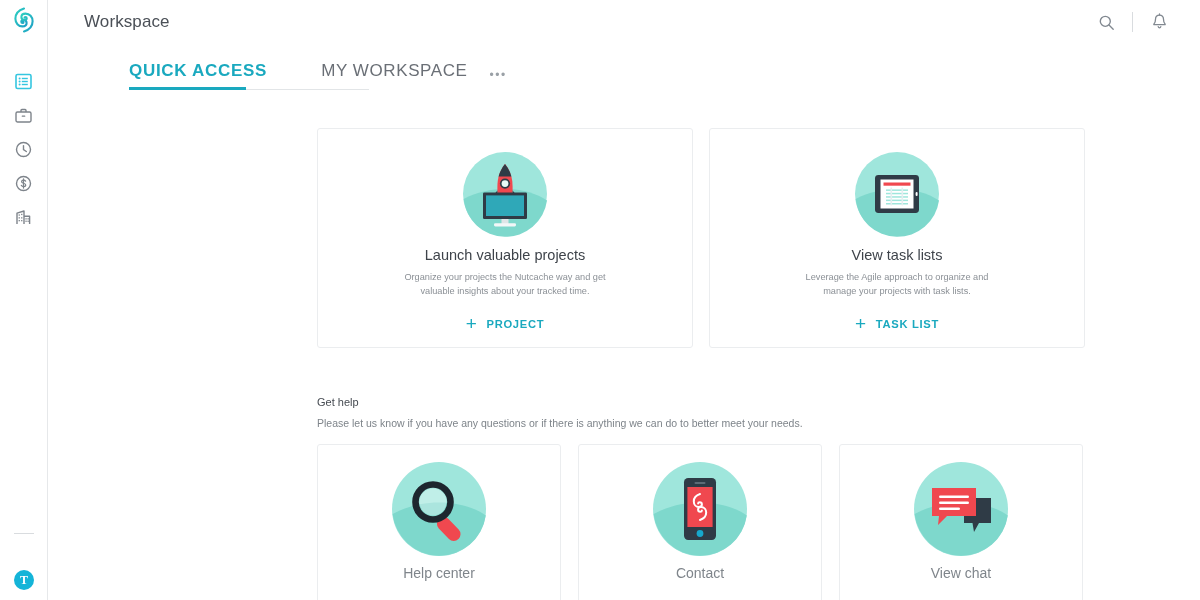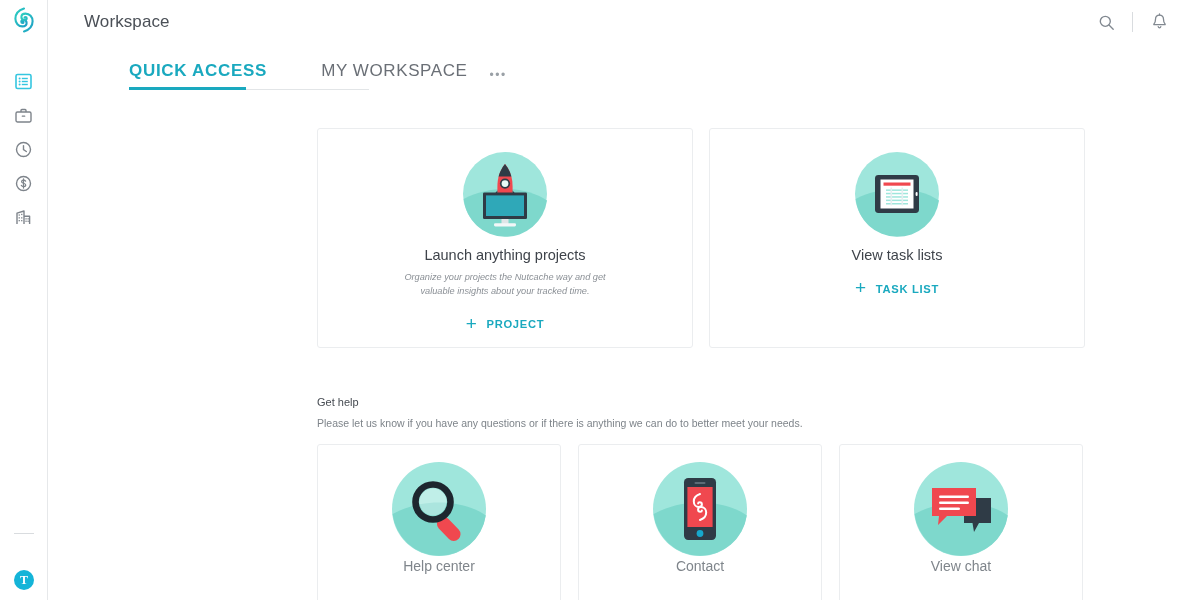--- a/index.html
+++ b/index.html
@@ -105,41 +105,41 @@
     border-radius: 3px;
     background: #fff;
     display: flex; flex-direction: column; align-items: center;
     padding-top: 21px;
   }
   .card-title {
     font-size: 14.5px; color: #3e434a; margin-top: 9px; font-weight: normal;
   }
   .card-desc {
     font-size: 9.2px; color: #8b9096; line-height: 1.55;
-    text-align: center; margin-top: 7px; max-width: 210px; font-style: italic;
+    text-align: center; margin-top: 7px; max-width: 210px;
   }
   .card-action {
     margin-top: 17px; color: #1aa9bf;
     font-size: 11.2px; font-weight: bold; letter-spacing: .7px;
     display: flex; align-items: center; gap: 9px; cursor: pointer;
   }
   .plus { font-size: 19px; font-weight: normal; line-height: 1; margin-top: -2px; }
 
   .section-head { margin-top: 48px; }
   .section-title { font-size: 11px; color: #454a51; font-weight: normal; }
   .section-sub { font-size: 10.5px; color: #7e848a; margin-top: 9px; }
 
   .help-row { display: flex; gap: 17px; margin-top: 15px; }
   .help-card {
     width: 244px; height: 160px;
     border: 1px solid #ebedef; border-radius: 3px; background: #fff;
     display: flex; flex-direction: column; align-items: center;
     padding-top: 15px; cursor: pointer;
   }
-  .help-label { font-size: 14px; color: #7f858b; }
+  .help-label { font-size: 14px; color: #7f858b; margin-top: 7px; }
 
   svg { display: block; }
 </style>
 </head>
 <body>
 
 <div id="app">
 
   <div class="sidebar">
 
@@ -288,21 +288,21 @@
 
               <circle cx="44" cy="33.6" r="5.1" fill="#2f3b46"></circle>
               <circle cx="44" cy="33.6" r="3.4" fill="#e9fbf8"></circle>
 
               <rect x="22" y="42.5" width="44" height="26.5" rx="1.3" fill="#2f3b46"></rect>
               <rect x="25" y="45.4" width="38" height="20.6" fill="#2fa8b8"></rect>
               <rect x="40.5" y="69" width="7" height="5" fill="#dfe6e8"></rect>
               <rect x="33" y="73.3" width="22" height="3.1" rx="1.3" fill="#f3f7f8"></rect>
             </svg>
           </span>
-          <div class="card-title">Launch anything projects</div>
+          <div class="card-title">Launch valuable projects</div>
           <div class="card-desc">Organize your projects the Nutcache way and get valuable insights about your tracked time.</div>
           <div class="card-action">
             <span class="plus">+</span>
             <span>PROJECT</span>
           </div>
         </div>
 
         <div class="big-card">
           <span>
             <svg width="88" height="88" viewBox="0 0 88 88">
@@ -316,20 +316,21 @@
               <rect x="33" y="42.8" width="22" height="1.5" fill="#9fe6dc"></rect>
               <rect x="33" y="46.2" width="22" height="1.5" fill="#9fe6dc"></rect>
               <rect x="33" y="49.6" width="22" height="1.5" fill="#9fe6dc"></rect>
               <rect x="33" y="53" width="22" height="1.5" fill="#9fe6dc"></rect>
               <rect x="37.5" y="37.6" width="1.6" height="17.8" fill="#e4eef0"></rect>
               <rect x="48.5" y="37.6" width="1.6" height="17.8" fill="#e4eef0"></rect>
               <rect x="62.6" y="42" width="2" height="4" rx="1" fill="#ffffff"></rect>
             </svg>
           </span>
           <div class="card-title">View task lists</div>
+          <div class="card-desc">Leverage the Agile approach to organize and manage your projects with task lists.</div>
           <div class="card-action">
             <span class="plus">+</span>
             <span>TASK LIST</span>
           </div>
         </div>
 
       </div>
 
       <div class="section-head">
         <div class="section-title">Get help</div>

